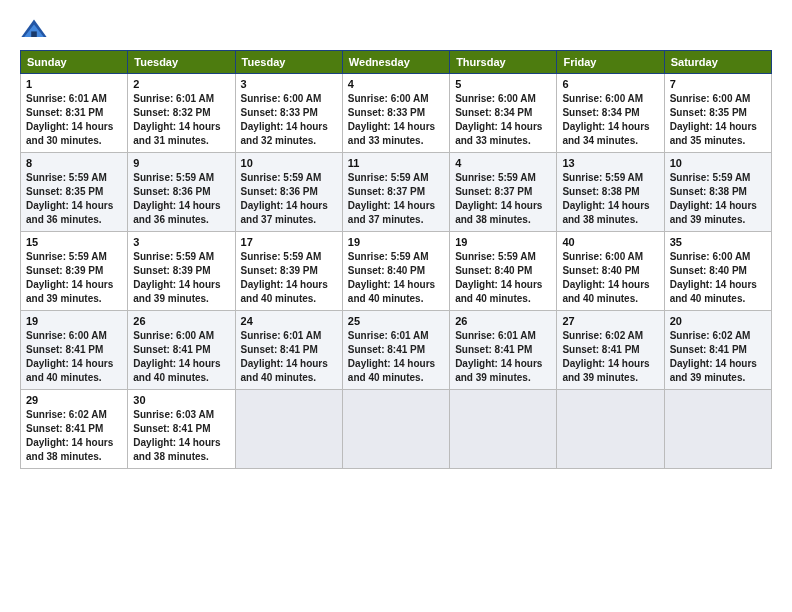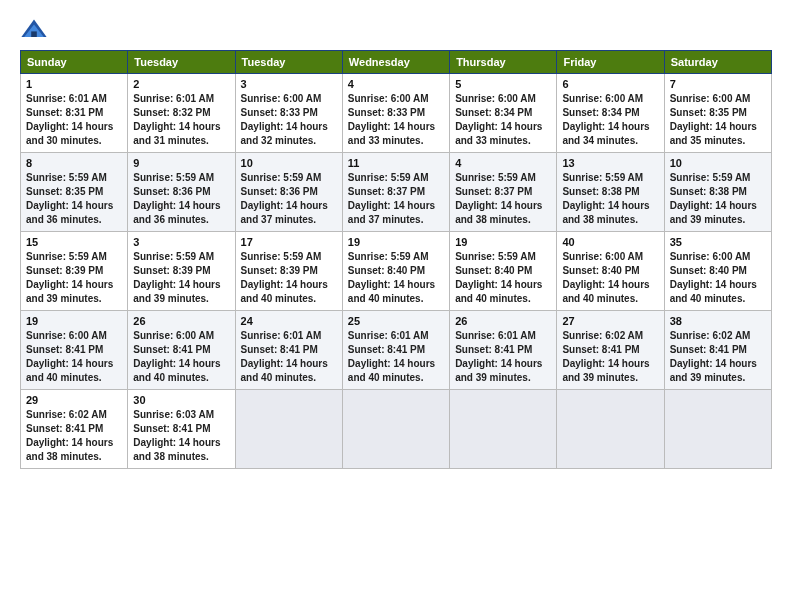--- a/index.html
+++ b/index.html
@@ -371,21 +371,21 @@
           <td>
         <span class="cell-day">27</span>
         <div class="cell-info">
           Sunrise: 6:02 AM<br>
           Sunset: 8:41 PM<br>
           Daylight: 14 hours<br>
           and 39 minutes.
         </div>
       </td>
           <td>
-        <span class="cell-day">38</span>
+        <span class="cell-day">20</span>
         <div class="cell-info">
           Sunrise: 6:02 AM<br>
           Sunset: 8:41 PM<br>
           Daylight: 14 hours<br>
           and 39 minutes.
         </div>
       </td>
         </tr>
         <tr>
           <td>

